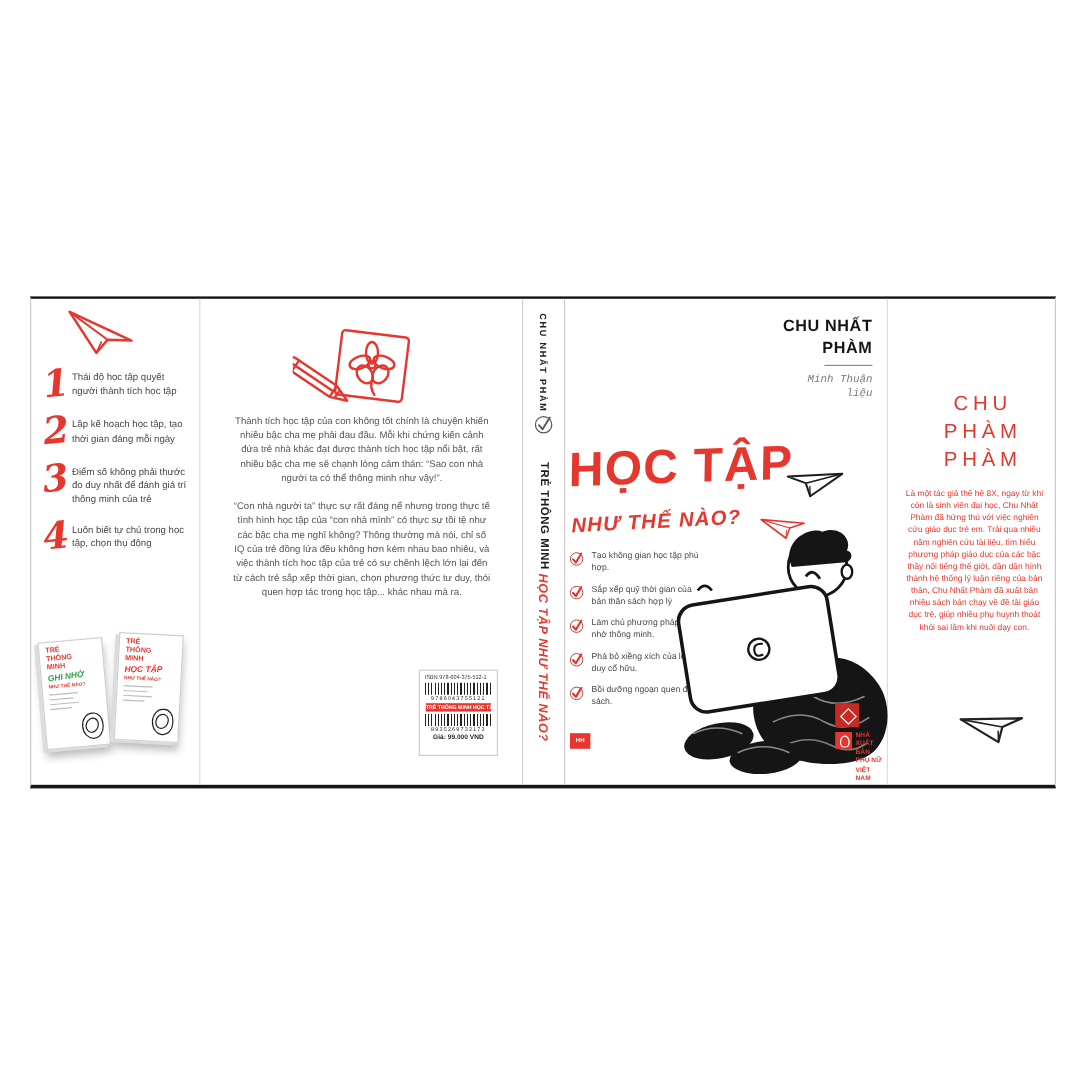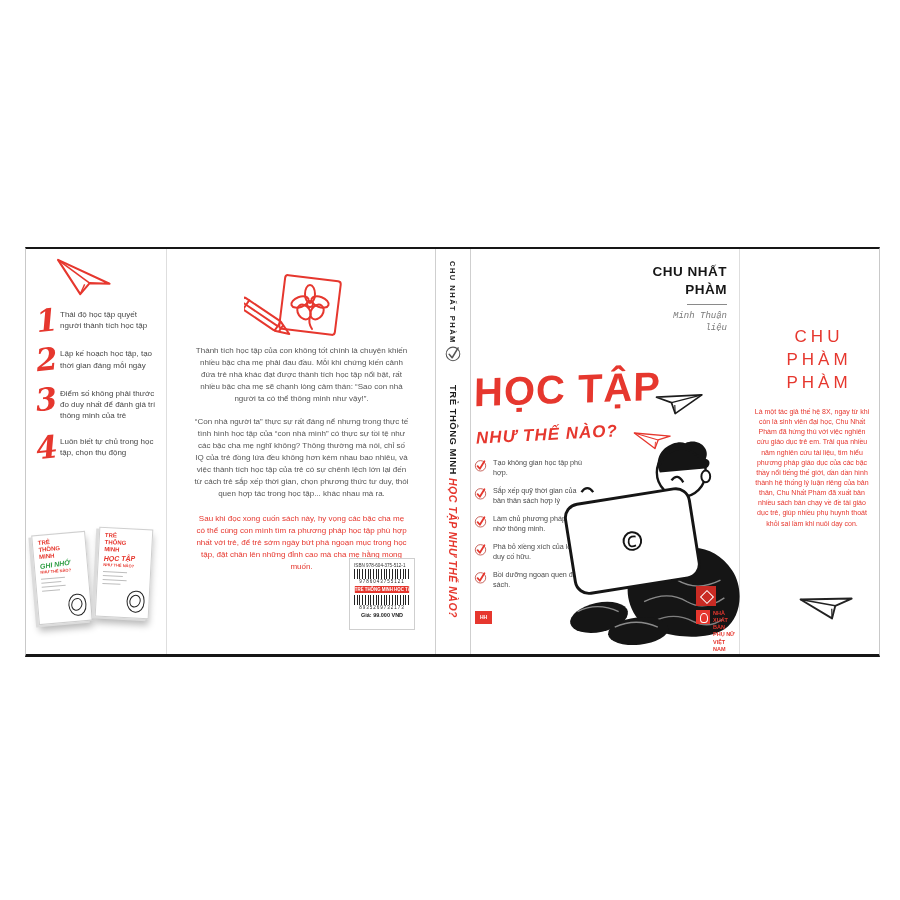--- a/index.html
+++ b/index.html
@@ -188,21 +188,20 @@
         <path d="M66,44 q-2,6 2,12"></path>
         <g transform="rotate(-56 24 46)">
           <rect x="18" y="14" width="11" height="44" rx="2"></rect>
           <path d="M23.5,14 v44 M18,58 L23.5,72 L29,58 M21,62 h5"></path>
           <path d="M18,20 h11"></path>
         </g>
       </svg>
       <div class="bc-copy">
         <p>Thành tích học tập của con không tốt chính là chuyện khiến nhiều bậc cha mẹ phải đau đầu. Mỗi khi chứng kiến cảnh đứa trẻ nhà khác đạt được thành tích học tập nổi bật, rất nhiều bậc cha mẹ sẽ chạnh lòng cảm thán: “Sao con nhà người ta có thể thông minh như vậy!”.</p>
         <p>“Con nhà người ta” thực sự rất đáng nể nhưng trong thực tế tình hình học tập của “con nhà mình” có thực sự tồi tệ như các bậc cha mẹ nghĩ không? Thông thường mà nói, chỉ số IQ của trẻ đồng lứa đều không hơn kém nhau bao nhiêu, và việc thành tích học tập của trẻ có sự chênh lệch lớn lại đến từ cách trẻ sắp xếp thời gian, chọn phương thức tư duy, thói quen hợp tác trong học tập... khác nhau mà ra.</p>
-        <p class="hl">Sau khi đọc xong cuốn sách này, hy vọng các bậc cha mẹ có thể cùng con mình tìm ra phương pháp học tập phù hợp nhất với trẻ, để trẻ sớm ngày bứt phá ngoạn mục trong học tập, đặt chân lên những đỉnh cao mà cha mẹ hằng mong muốn.</p>
       </div>
       <div class="bc-barcode">
         <div class="bb-isbn">ISBN 978-604-375-512-1</div>
         <div class="bb-bars"></div>
         <div class="bb-digits">9786043755121</div>
         <div class="bb-band">TRẺ THÔNG MINH HỌC TẬP</div>
         <div class="bb-bars"></div>
         <div class="bb-digits">8935269732173</div>
         <div class="bb-price">Giá: 99.000 VND</div>
       </div>

